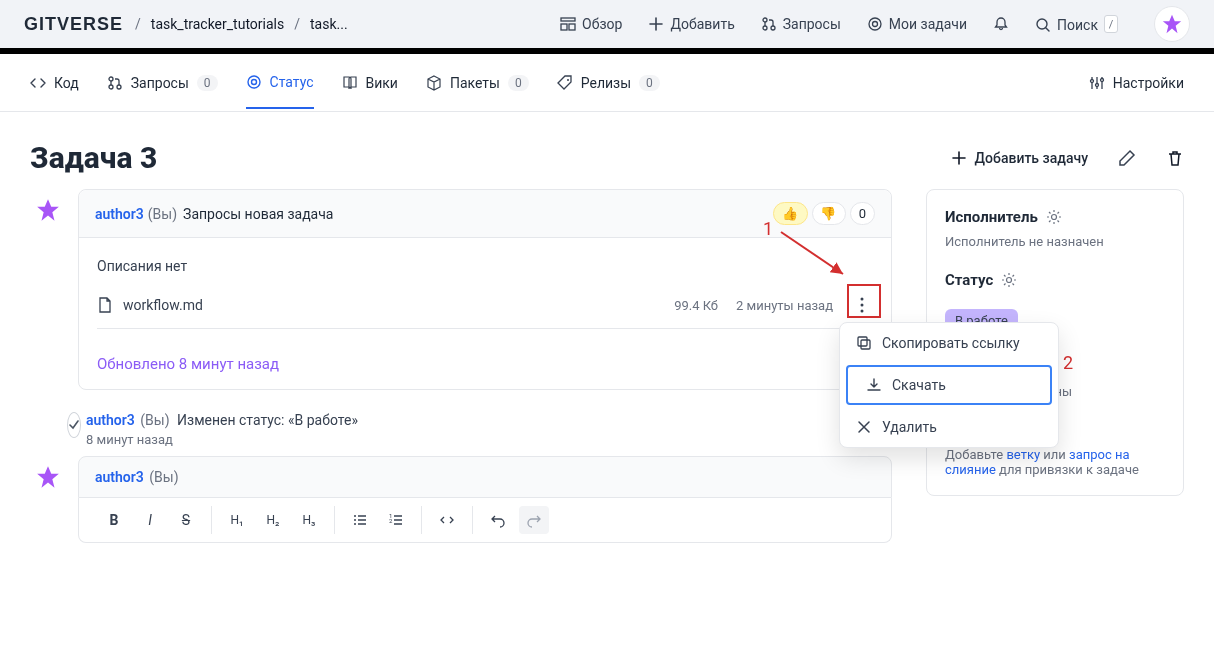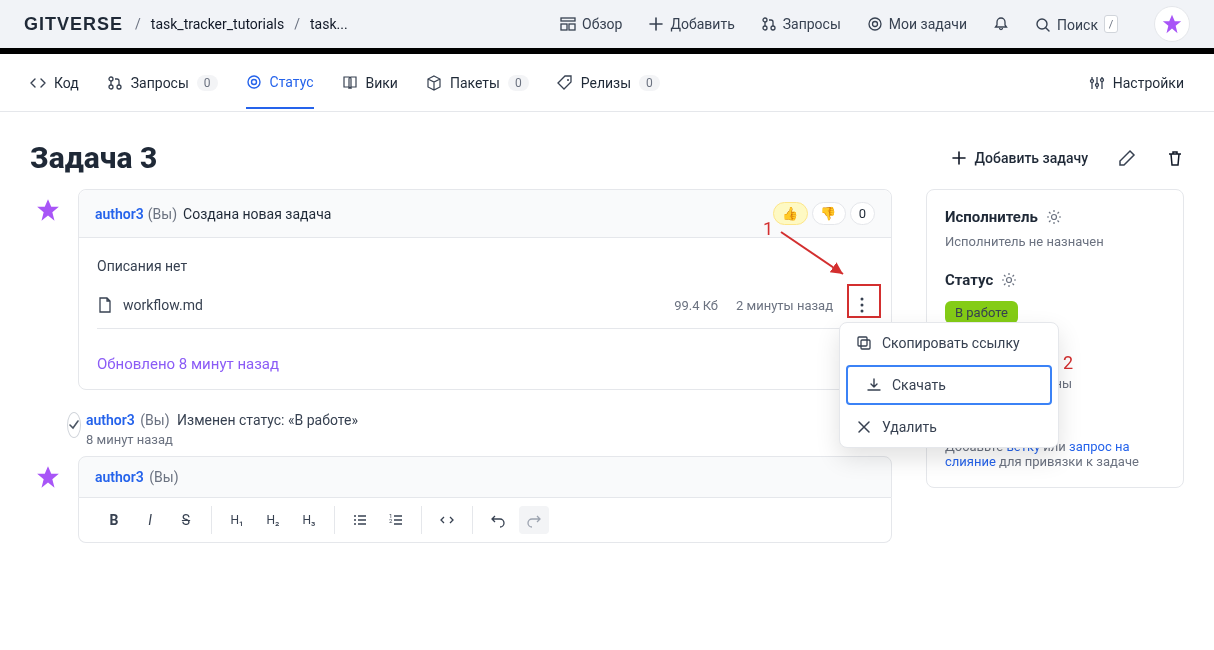--- a/index.html
+++ b/index.html
@@ -73,21 +73,21 @@
 .tgrp{display:flex;align-items:center;gap:6px;padding:0 10px;border-right:1px solid #e5e7eb}
 .tgrp:last-child{border-right:none}
 .tbtn{width:30px;height:28px;display:flex;align-items:center;justify-content:center;border-radius:4px;cursor:pointer;color:#374151}
 .tbtn.mute{background:#f3f4f6;color:#9ca3af}
 
 
 .side{border:1px solid #e5e7eb;border-radius:8px;padding:18px}
 .sect{margin-bottom:22px}
 .sect h4{display:flex;align-items:center;gap:8px;font-size:15px;font-weight:700;margin-bottom:8px}
 .sect .sub{color:#6b7280;font-size:13px}
-.badge{display:inline-block;background:#84cc16;border-radius:6px;padding:4px 10px;font-size:13px;color:#374151;margin-top:4px}
+.badge{display:inline-block;background:#c4b5fd;border-radius:6px;padding:4px 10px;font-size:13px;color:#374151;margin-top:12px}
 .lnk{color:#2563eb}
 
 .ic{width:16px;height:16px;display:inline-block}
 svg{display:block}
 </style>
 </head>
 <body>
 
 <div class="hdr">
   <span class="logo">GITVERSE</span>
@@ -261,21 +261,21 @@
     <div class="ihead">
       <div class="xicon">
         <svg width="26" height="26" viewBox="0 0 24 24">
             <path d="M12 2l3 7 7 0-6 5 2 8-6-5-6 5 2-8-6-5 7 0z" fill="#a855f7"></path>
           </svg>
       </div>
       <div class="card" style="position:relative">
         <div class="chd">
           <span class="author">author3</span>
           <span class="you" style="margin-left:4px">(Вы)</span>
-          <span style="margin-left:6px">Создана новая задача</span>
+          <span style="margin-left:6px">Запросы новая задача</span>
           <div class="react">
             <span class="pill y">👍</span>
             <span class="pill">👎</span>
             <span class="pill">0</span>
           </div>
         </div>
         <div class="cbody">
           <div>Описания нет</div>
           <div class="attach">
             <span class="ic">

